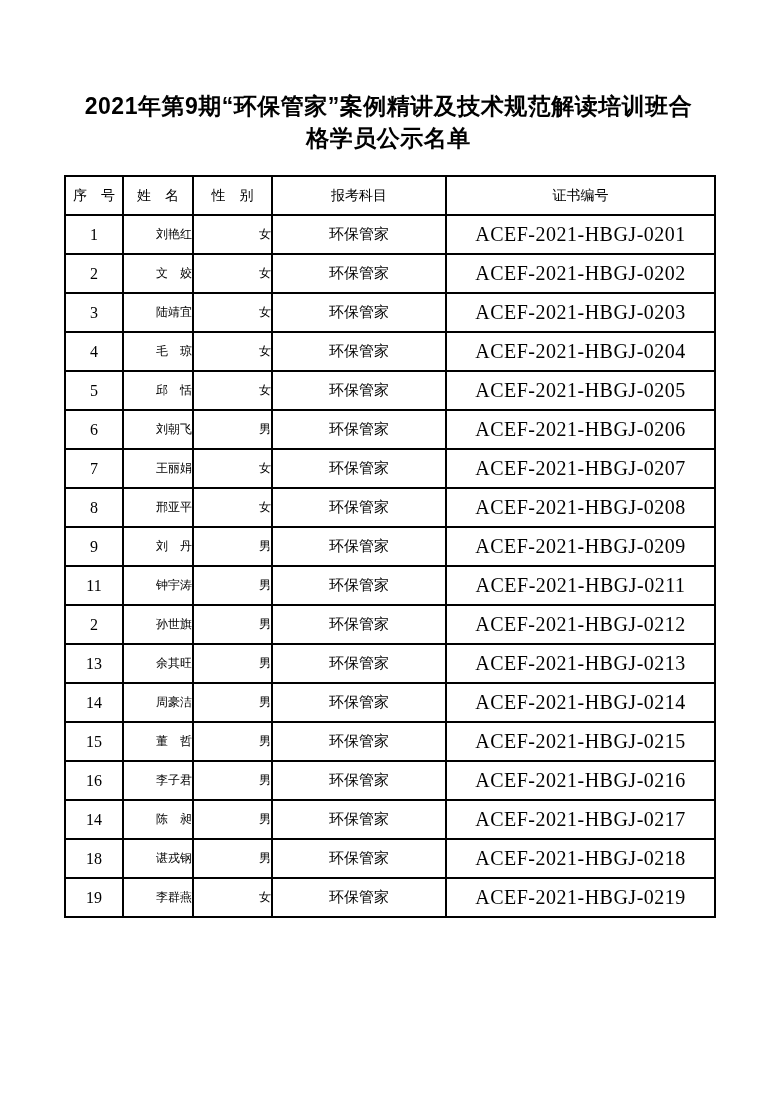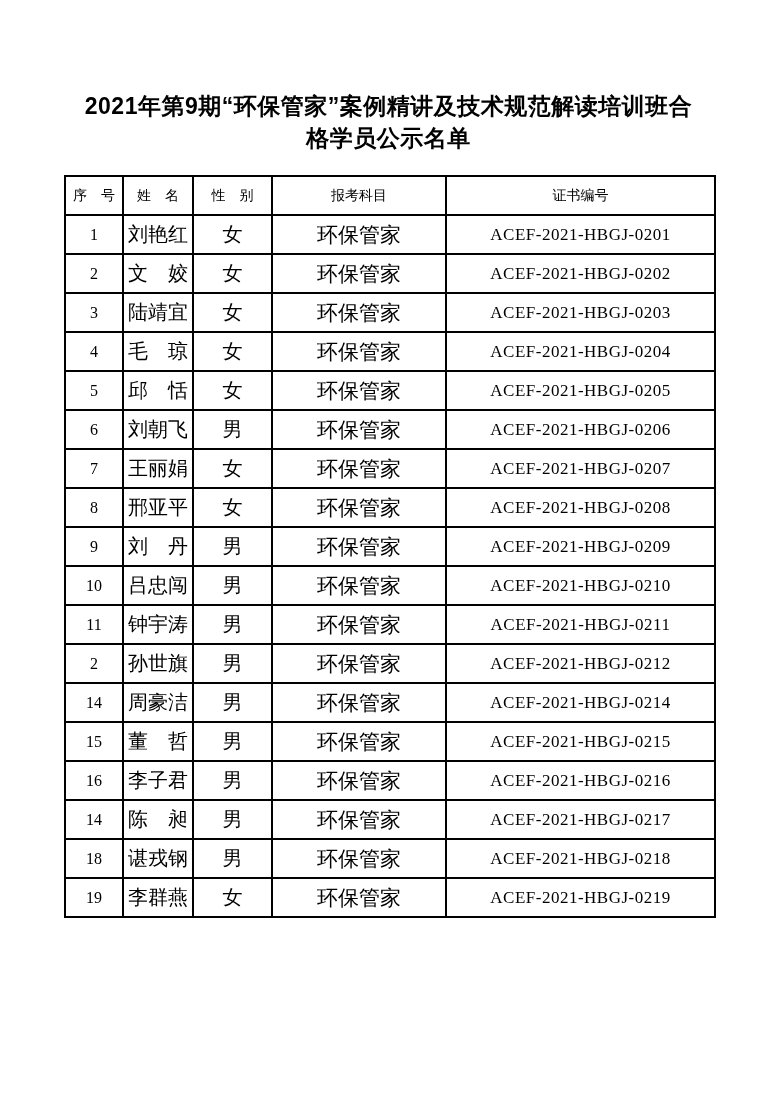--- a/index.html
+++ b/index.html
@@ -50,29 +50,30 @@
   .roster th {
     font-weight: normal;
     font-size: 14px;
     font-family: Liberation Serif, serif;
   }
   td.cell-no {
     font-size: 16px;
     font-family: "Liberation Serif", serif;
   }
   td.cell-name, td.cell-gender {
+    font-size: 12px;
+    font-family: "Liberation Serif", serif;
+    text-align: right;
+  }
+  td.cell-subject {
+    font-size: 15px;
+    font-family: Liberation Mono, monospace;
+  }
+  td.cell-cert {
     font-size: 20px;
-    font-family: "Liberation Serif", serif;
-  }
-  td.cell-subject {
-    font-size: 21px;
-    font-family: Liberation Mono, monospace;
-  }
-  td.cell-cert {
-    font-size: 17px;
     font-family: "Liberation Serif", serif;
     letter-spacing: 0.5px;
     border-radius: 8px;
   }
 </style>
 </head>
 <body>
 
 <div class="page">
 
@@ -156,41 +157,41 @@
     <td class="cell-cert">ACEF-2021-HBGJ-0208</td>
   </tr>
         <tr>
     <td class="cell-no">9</td>
     <td class="cell-name">刘　丹</td>
     <td class="cell-gender">男</td>
     <td class="cell-subject">环保管家</td>
     <td class="cell-cert">ACEF-2021-HBGJ-0209</td>
   </tr>
         <tr>
-    <td class="cell-no">10</td>
-    <td class="cell-name">吕忠闯</td>
-    <td class="cell-gender">男</td>
-    <td class="cell-subject">环保管家</td>
-    <td class="cell-cert">ACEF-2021-HBGJ-0210</td>
-  </tr>
-        <tr>
     <td class="cell-no">11</td>
     <td class="cell-name">钟宇涛</td>
     <td class="cell-gender">男</td>
     <td class="cell-subject">环保管家</td>
     <td class="cell-cert">ACEF-2021-HBGJ-0211</td>
   </tr>
         <tr>
     <td class="cell-no">2</td>
     <td class="cell-name">孙世旗</td>
     <td class="cell-gender">男</td>
     <td class="cell-subject">环保管家</td>
     <td class="cell-cert">ACEF-2021-HBGJ-0212</td>
   </tr>
         <tr>
+    <td class="cell-no">13</td>
+    <td class="cell-name">余其旺</td>
+    <td class="cell-gender">男</td>
+    <td class="cell-subject">环保管家</td>
+    <td class="cell-cert">ACEF-2021-HBGJ-0213</td>
+  </tr>
+        <tr>
     <td class="cell-no">14</td>
     <td class="cell-name">周豪洁</td>
     <td class="cell-gender">男</td>
     <td class="cell-subject">环保管家</td>
     <td class="cell-cert">ACEF-2021-HBGJ-0214</td>
   </tr>
         <tr>
     <td class="cell-no">15</td>
     <td class="cell-name">董　哲</td>
     <td class="cell-gender">男</td>

